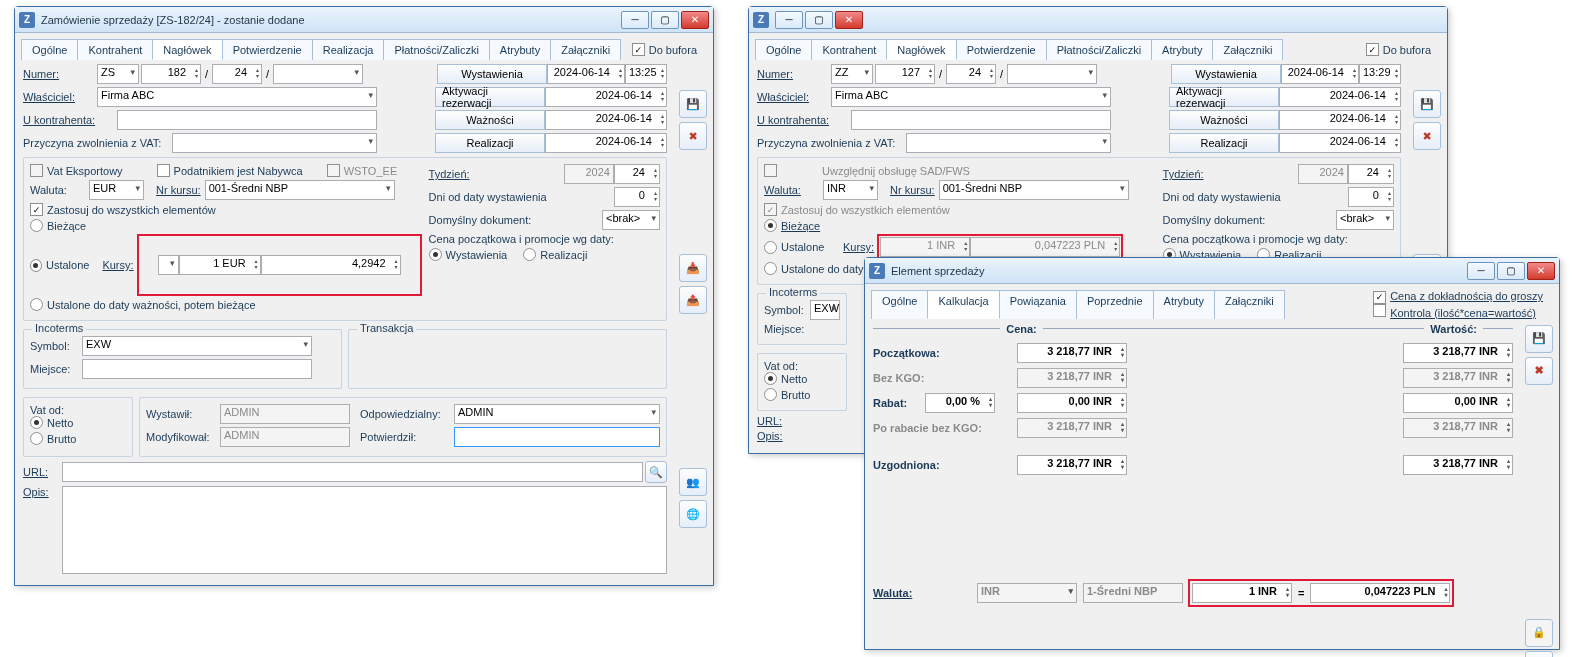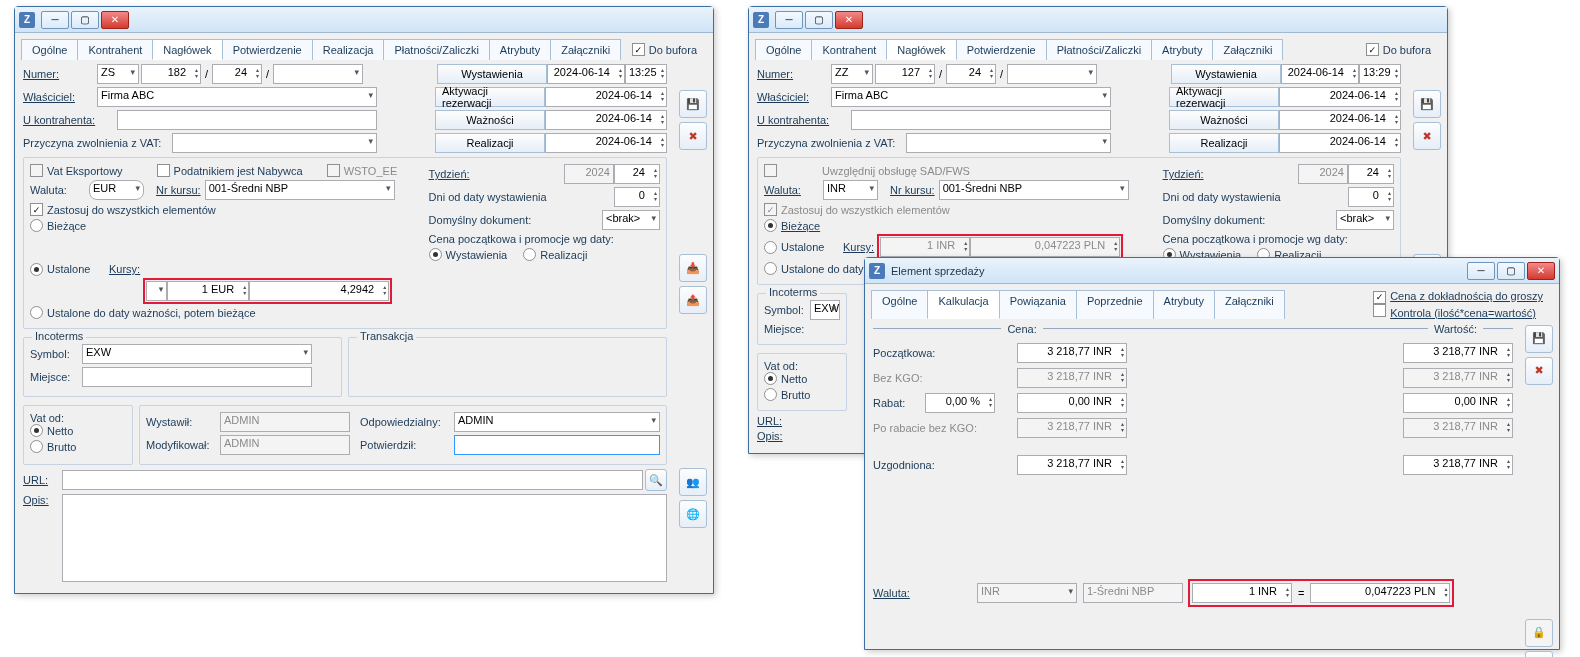--- a/index.html
+++ b/index.html
@@ -37,20 +37,21 @@
 .price-row { display: flex; align-items: center; margin-bottom: 5px; }
 .price-left { width: 120px; }
 .price-right { width: 110px; }
 </style>
 </head>
 <body>
 
 <div class="window" style="left:14px; top:6px; width:700px;">
  <div class="titlebar">
   <span class="appicon">Z</span>
+  <span class="title">Zamówienie sprzedaży [ZS-182/24] - zostanie dodane</span>
   <div class="winbtns">
    <div class="winbtn">─</div>
    <div class="winbtn">▢</div>
    <div class="winbtn close">✕</div>
   </div>
  </div>
  <div class="tabs">
   <div class="tab">Ogólne</div>
   <div class="tab">Kontrahent</div>
   <div class="tab active">Nagłówek</div>
@@ -117,37 +118,37 @@
      <span class="lbl">Vat Eksportowy</span>
      <span style="width:30px;"></span>
      <span class="checkbox"></span>
      <span class="lbl">Podatnikiem jest Nabywca</span>
      <span style="width:20px;"></span>
      <span class="checkbox disabled"></span>
      <span class="lbl disabled" style="background:transparent;">WSTO_EE</span>
     </div>
     <div class="row">
      <span class="lbl" style="width:55px;">Waluta:</span>
-     <div class="combo" style="width:55px;border-radius:8px;"><span>EUR</span></div>
+     <div class="combo" style="width:55px;"><span>EUR</span></div>
      <span class="lbl u" style="margin-left:12px;">Nr kursu:</span>
      <div class="combo" style="width:190px;"><span>001-Średni NBP</span></div>
     </div>
     <div class="row">
      <span class="checkbox">✓</span>
      <span class="lbl">Zastosuj do wszystkich elementów</span>
     </div>
     <div class="row">
      <span class="radio"></span>
      <span class="lbl">Bieżące</span>
     </div>
     <div class="row">
      <span class="radio on"></span>
      <span class="lbl" style="width:58px;">Ustalone</span>
      <span class="lbl u">Kursy:</span>
-     <span class="highlight-red" style="display:inline-flex; padding:2px;margin-top:44px;">
+     <span class="highlight-red" style="display:inline-flex; padding:20px;">
       <div class="combo" style="width:18px;"></div>
       <div class="spin" style="width:82px;"><span>1 EUR</span></div>
       <div class="spin" style="width:140px;"><span>4,2942</span></div>
      </span>
     </div>
     <div class="row">
      <span class="radio"></span>
      <span class="lbl">Ustalone do daty ważności, potem bieżące</span>
     </div>
    </div>
@@ -437,21 +438,21 @@
   <div class="tab active">Kalkulacja</div>
   <div class="tab">Powiązania</div>
   <div class="tab">Poprzednie</div>
   <div class="tab">Atrybuty</div>
   <div class="tab">Załączniki</div>
   <div class="tabrow-extra" style="flex-direction:column; align-items:flex-start;">
    <div><span class="checkbox">✓</span><span class="lbl u">Cena z dokładnością do groszy</span></div>
    <div><span class="checkbox"></span><span class="lbl u">Kontrola (ilość*cena=wartość)</span></div>
   </div>
  </div>
- <div class="form-body" style="padding-right:46px; min-height:330px;">
+ <div class="form-body" style="padding-right:46px; min-height:330px;font-weight:bold;">
   <div style="display:flex; align-items:center; margin-bottom:8px;">
    <div style="flex:1; height:1px; background:#94a9c0;"></div>
    <span class="lbl" style="margin:0 6px;">Cena:</span>
    <div style="flex:3; height:1px; background:#94a9c0;"></div>
    <span class="lbl" style="margin:0 6px;">Wartość:</span>
    <div style="width:30px; height:1px; background:#94a9c0;"></div>
   </div>
 
   <div class="price-row">
    <span class="lbl price-left">Początkowa:</span>

